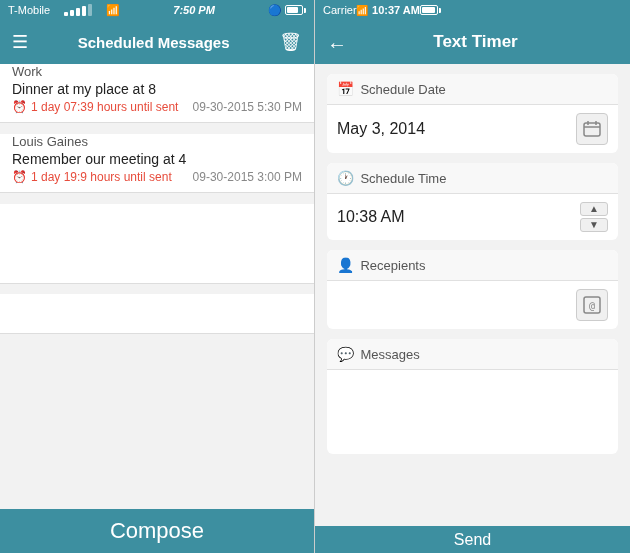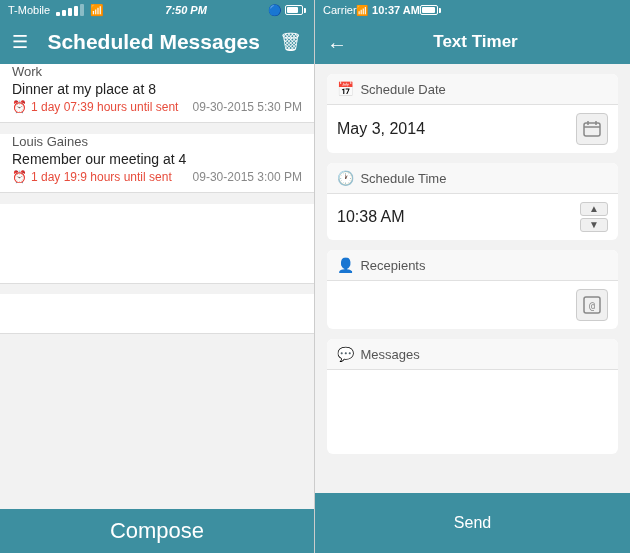--- a/index.html
+++ b/index.html
@@ -25,34 +25,34 @@
     .status-bar-left {
       background: #3d8fa0;
       color: white;
       font-size: 11px;
       height: 20px;
       display: flex;
       align-items: center;
       justify-content: space-between;
       padding: 0 8px;
     }
-    .status-left-group { display: flex; align-items: center; gap: 6px; }
+    .status-left-group { display: flex; align-items: center; gap: 14px; }
     .status-right-group { display: flex; align-items: center; gap: 3px; }
 
     .nav-bar-left {
       background: #3d8fa0;
       height: 44px;
       display: flex;
       align-items: center;
       justify-content: space-between;
       padding: 0 12px;
     }
     .nav-bar-left .nav-title {
       color: white;
-      font-size: 21px;
+      font-size: 15px;
       font-weight: 600;
     }
     .hamburger-icon, .trash-icon {
       color: white;
       font-size: 18px;
       cursor: pointer;
     }
 
     .message-list {
       flex: 1;
@@ -245,21 +245,21 @@
       outline: none;
       font-size: 14px;
       padding: 8px 10px;
       resize: none;
       background: transparent;
       font-family: inherit;
     }
 
     .send-bar {
       background: #3d8fa0;
-      height: 60px;
+      height: 27px;
       display: flex;
       align-items: center;
       justify-content: center;
     }
     .send-btn {
       color: white;
       font-size: 16px;
       font-weight: 500;
       background: none;
       border: none;

